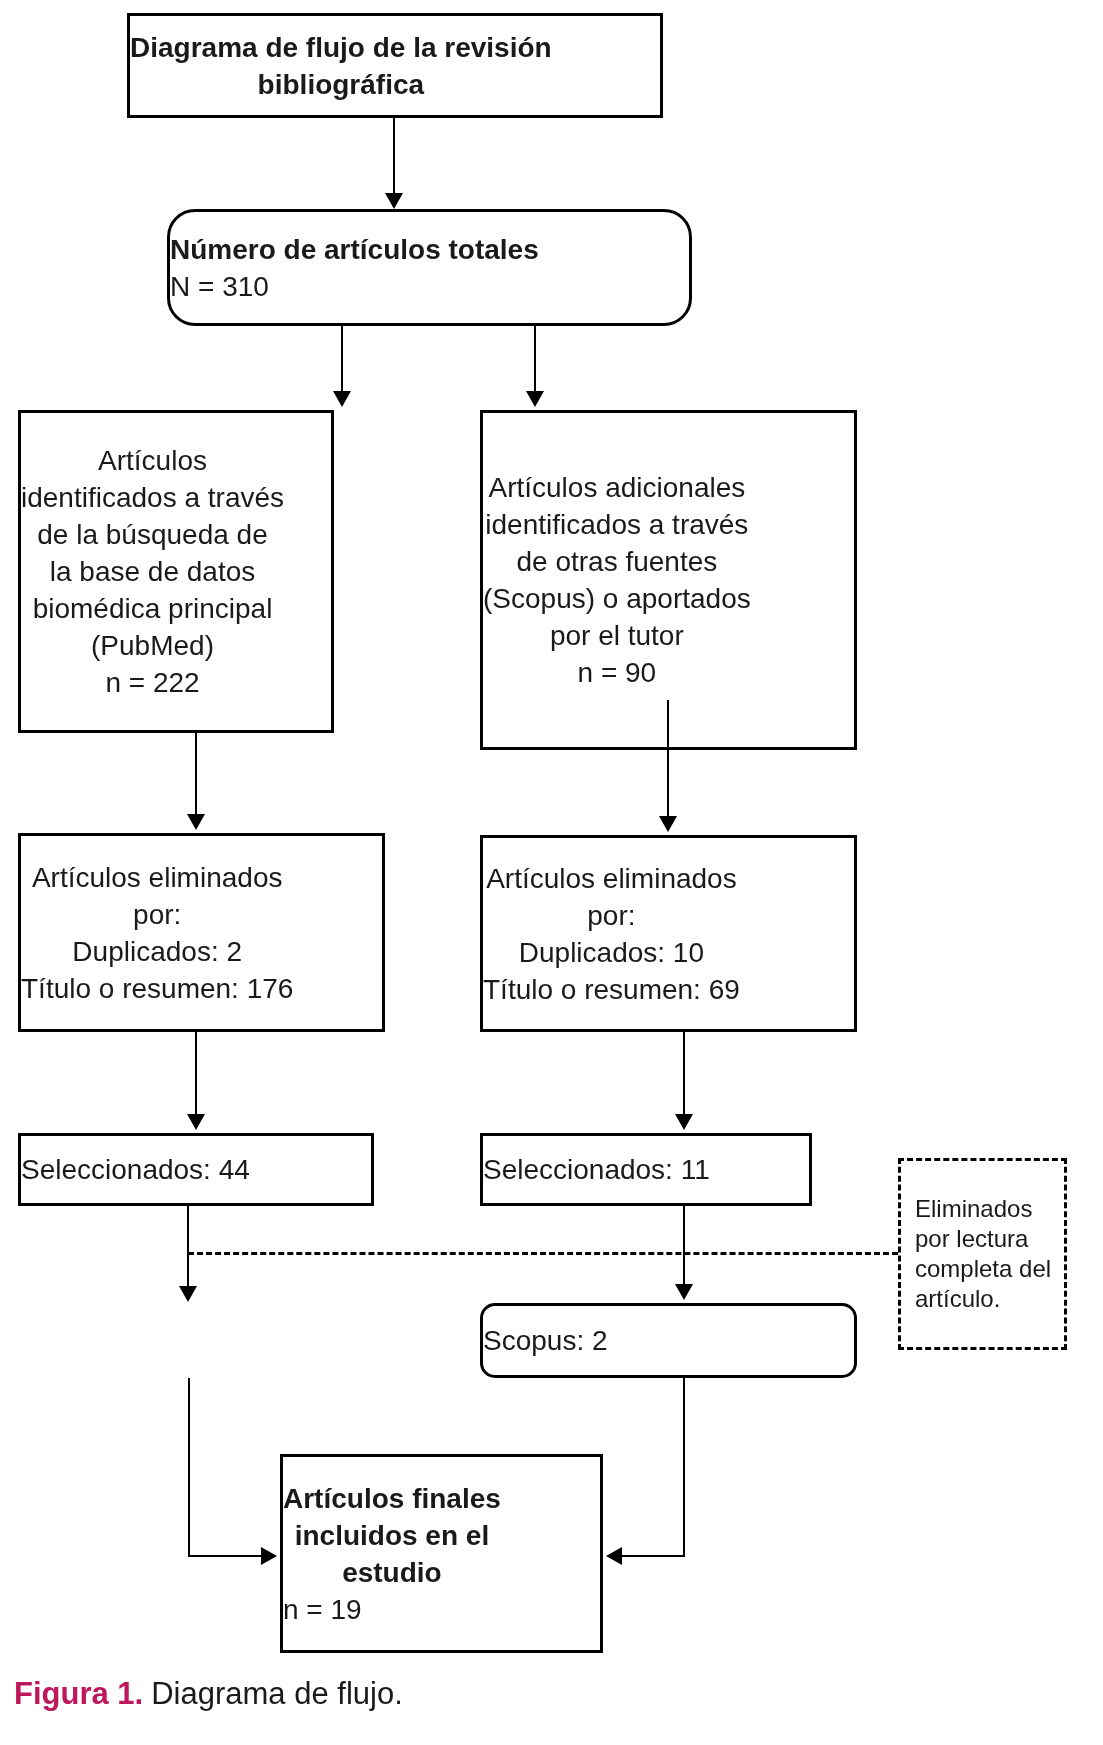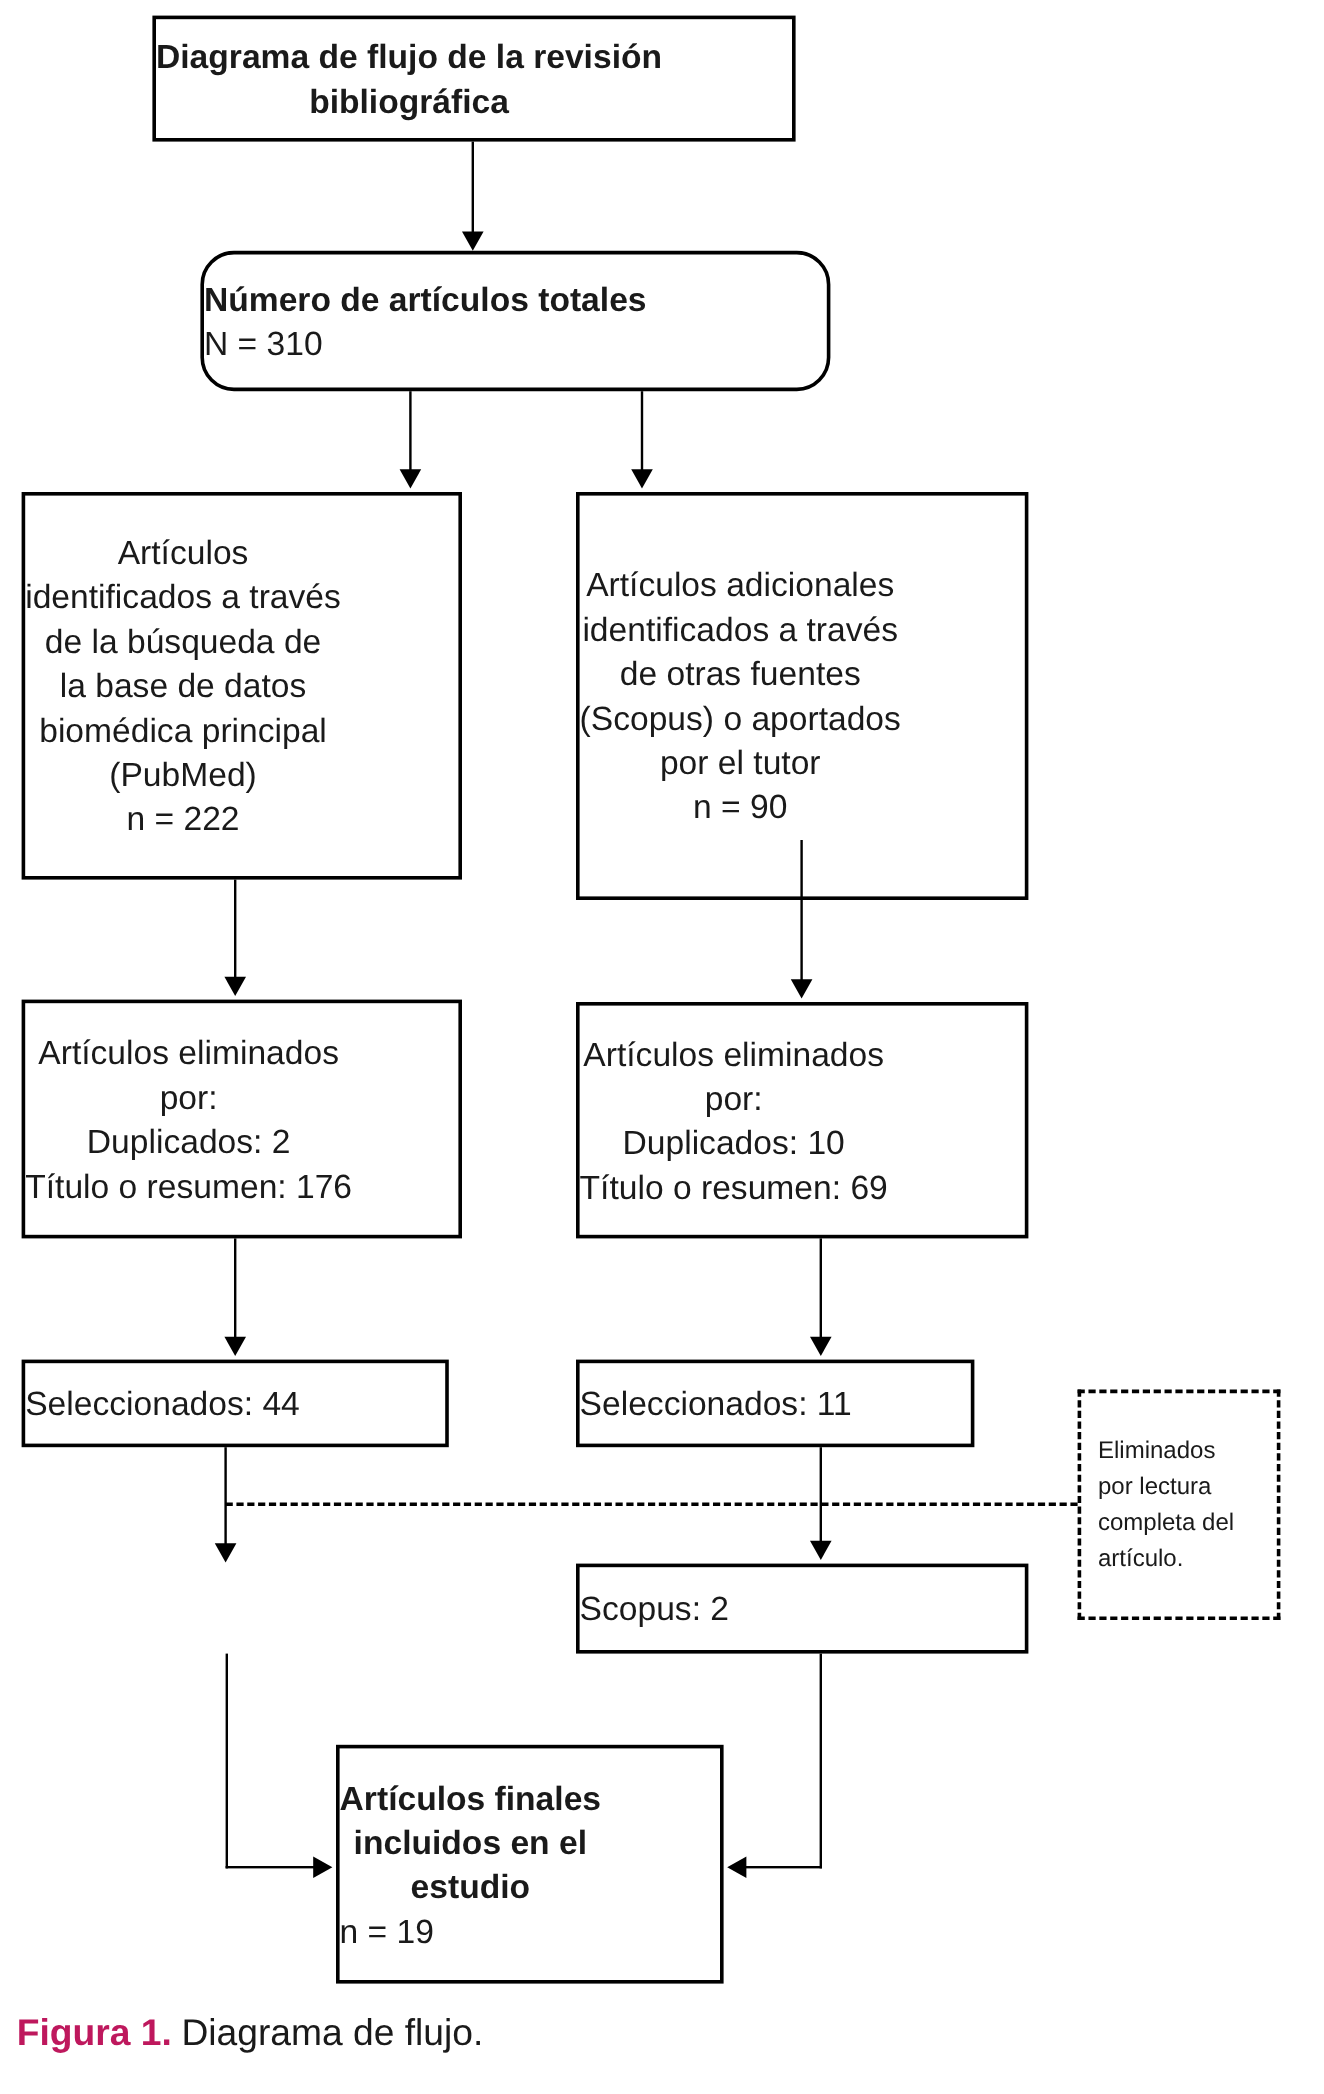--- a/index.html
+++ b/index.html
@@ -25,21 +25,21 @@
     font-size:28px;
     line-height:37px;
     white-space:pre-line;
   }
   .box .bold{font-weight:bold;}
   .bold-box{font-weight:bold;}
   .note-box{
     border:3px dashed #000;
     align-items:flex-start;
     text-align:left;
-    font-size:20px;
+    font-size:24px;
     line-height:30px;
     padding-left:14px;
     padding-right:4px;
   }
   
   .vline{position:absolute;width:2px;background:#000;}
   .hline{position:absolute;height:2px;background:#000;}
   .dashed-h{position:absolute;height:0;border-top:3px dashed #000;background:none;}
   
   .head-down::after{
@@ -75,21 +75,21 @@
   <div class="box bold-box" style="left:127px;top:13px;width:536px;height:105px;">
     <div>Diagrama de flujo de la revisión
 bibliográfica</div>
   </div>
 
   <div class="box" style="left:167px;top:209px;width:525px;height:117px;border-radius:28px;">
     <div class="bold">Número de artículos totales</div>
     <div>N = 310</div>
   </div>
 
-  <div class="box" style="left:18px;top:410px;width:367px;height:323px;">
+  <div class="box" style="left:18px;top:410px;width:316px;height:323px;">
     <div>Artículos
 identificados a través
 de la búsqueda de
 la base de datos
 biomédica principal
 (PubMed)
 n = 222</div>
   </div>
 
   <div class="box" style="left:480px;top:410px;width:377px;height:340px;">
@@ -117,21 +117,21 @@
 
   <div class="box" style="left:18px;top:1133px;width:356px;height:73px;">
     <div>Seleccionados: 44</div>
   </div>
 
   <div class="box" style="left:480px;top:1133px;width:332px;height:73px;">
     <div>Seleccionados: 11</div>
   </div>
 
 
-  <div class="box" style="left:480px;top:1303px;width:377px;height:75px;">
+  <div class="box" style="left:480px;top:1303px;width:377px;height:75px;border-radius:15px;">
     <div>Scopus: 2</div>
   </div>
 
   <div class="box note-box" style="left:898px;top:1158px;width:169px;height:192px;">
     <div>Eliminados
 por lectura
 completa del
 artículo.</div>
   </div>
 

